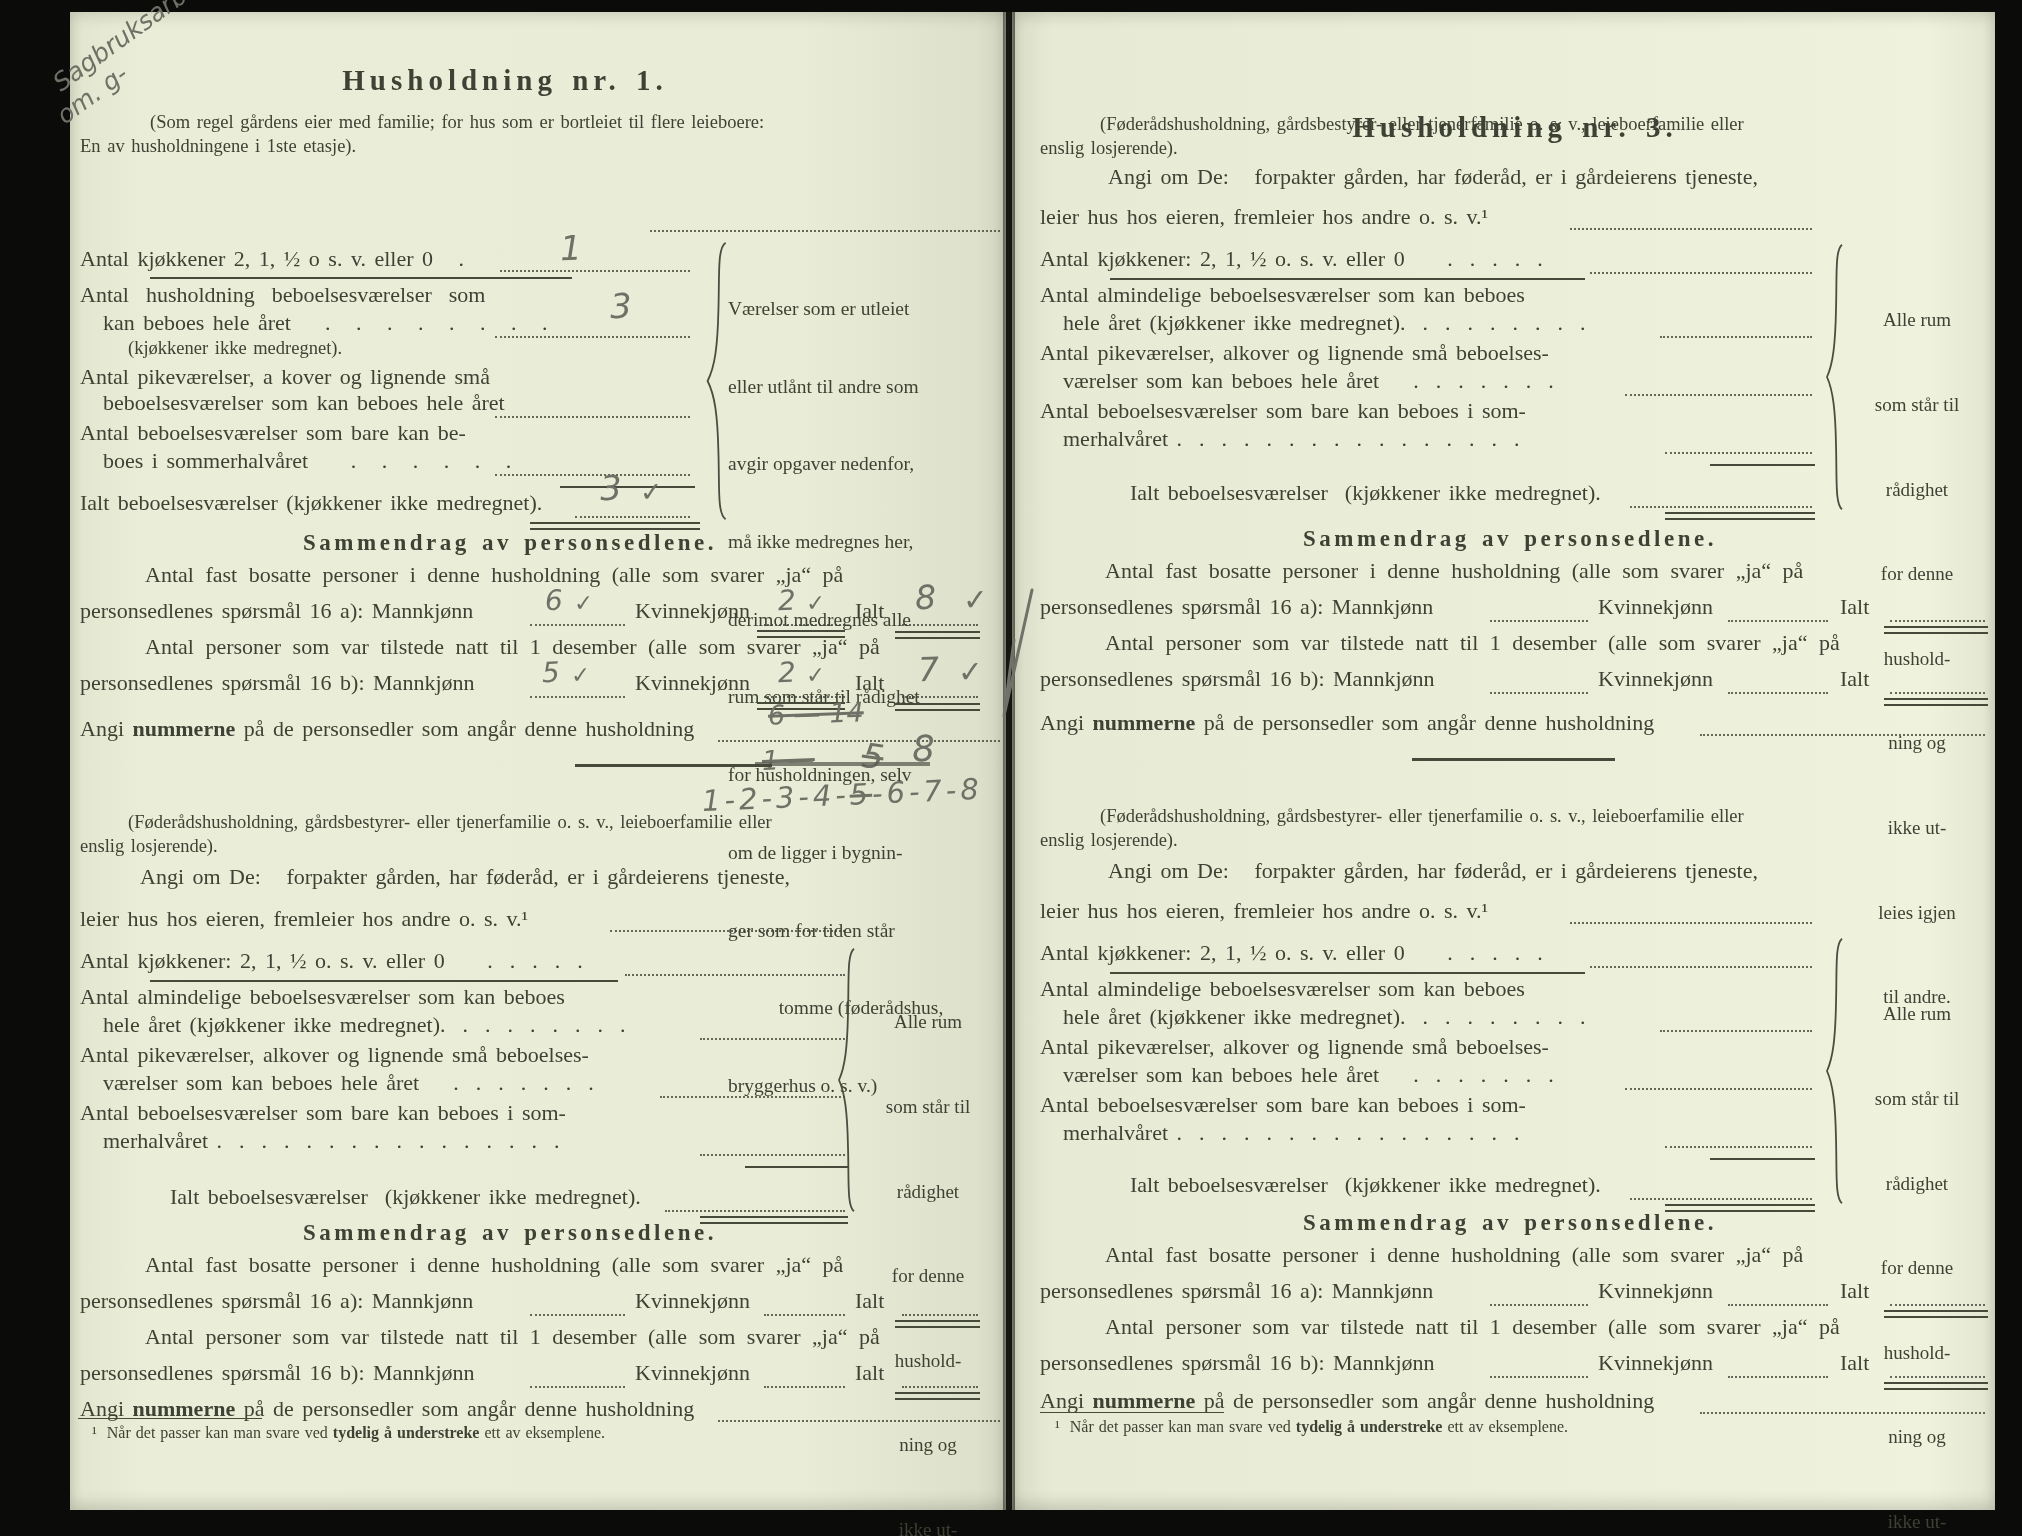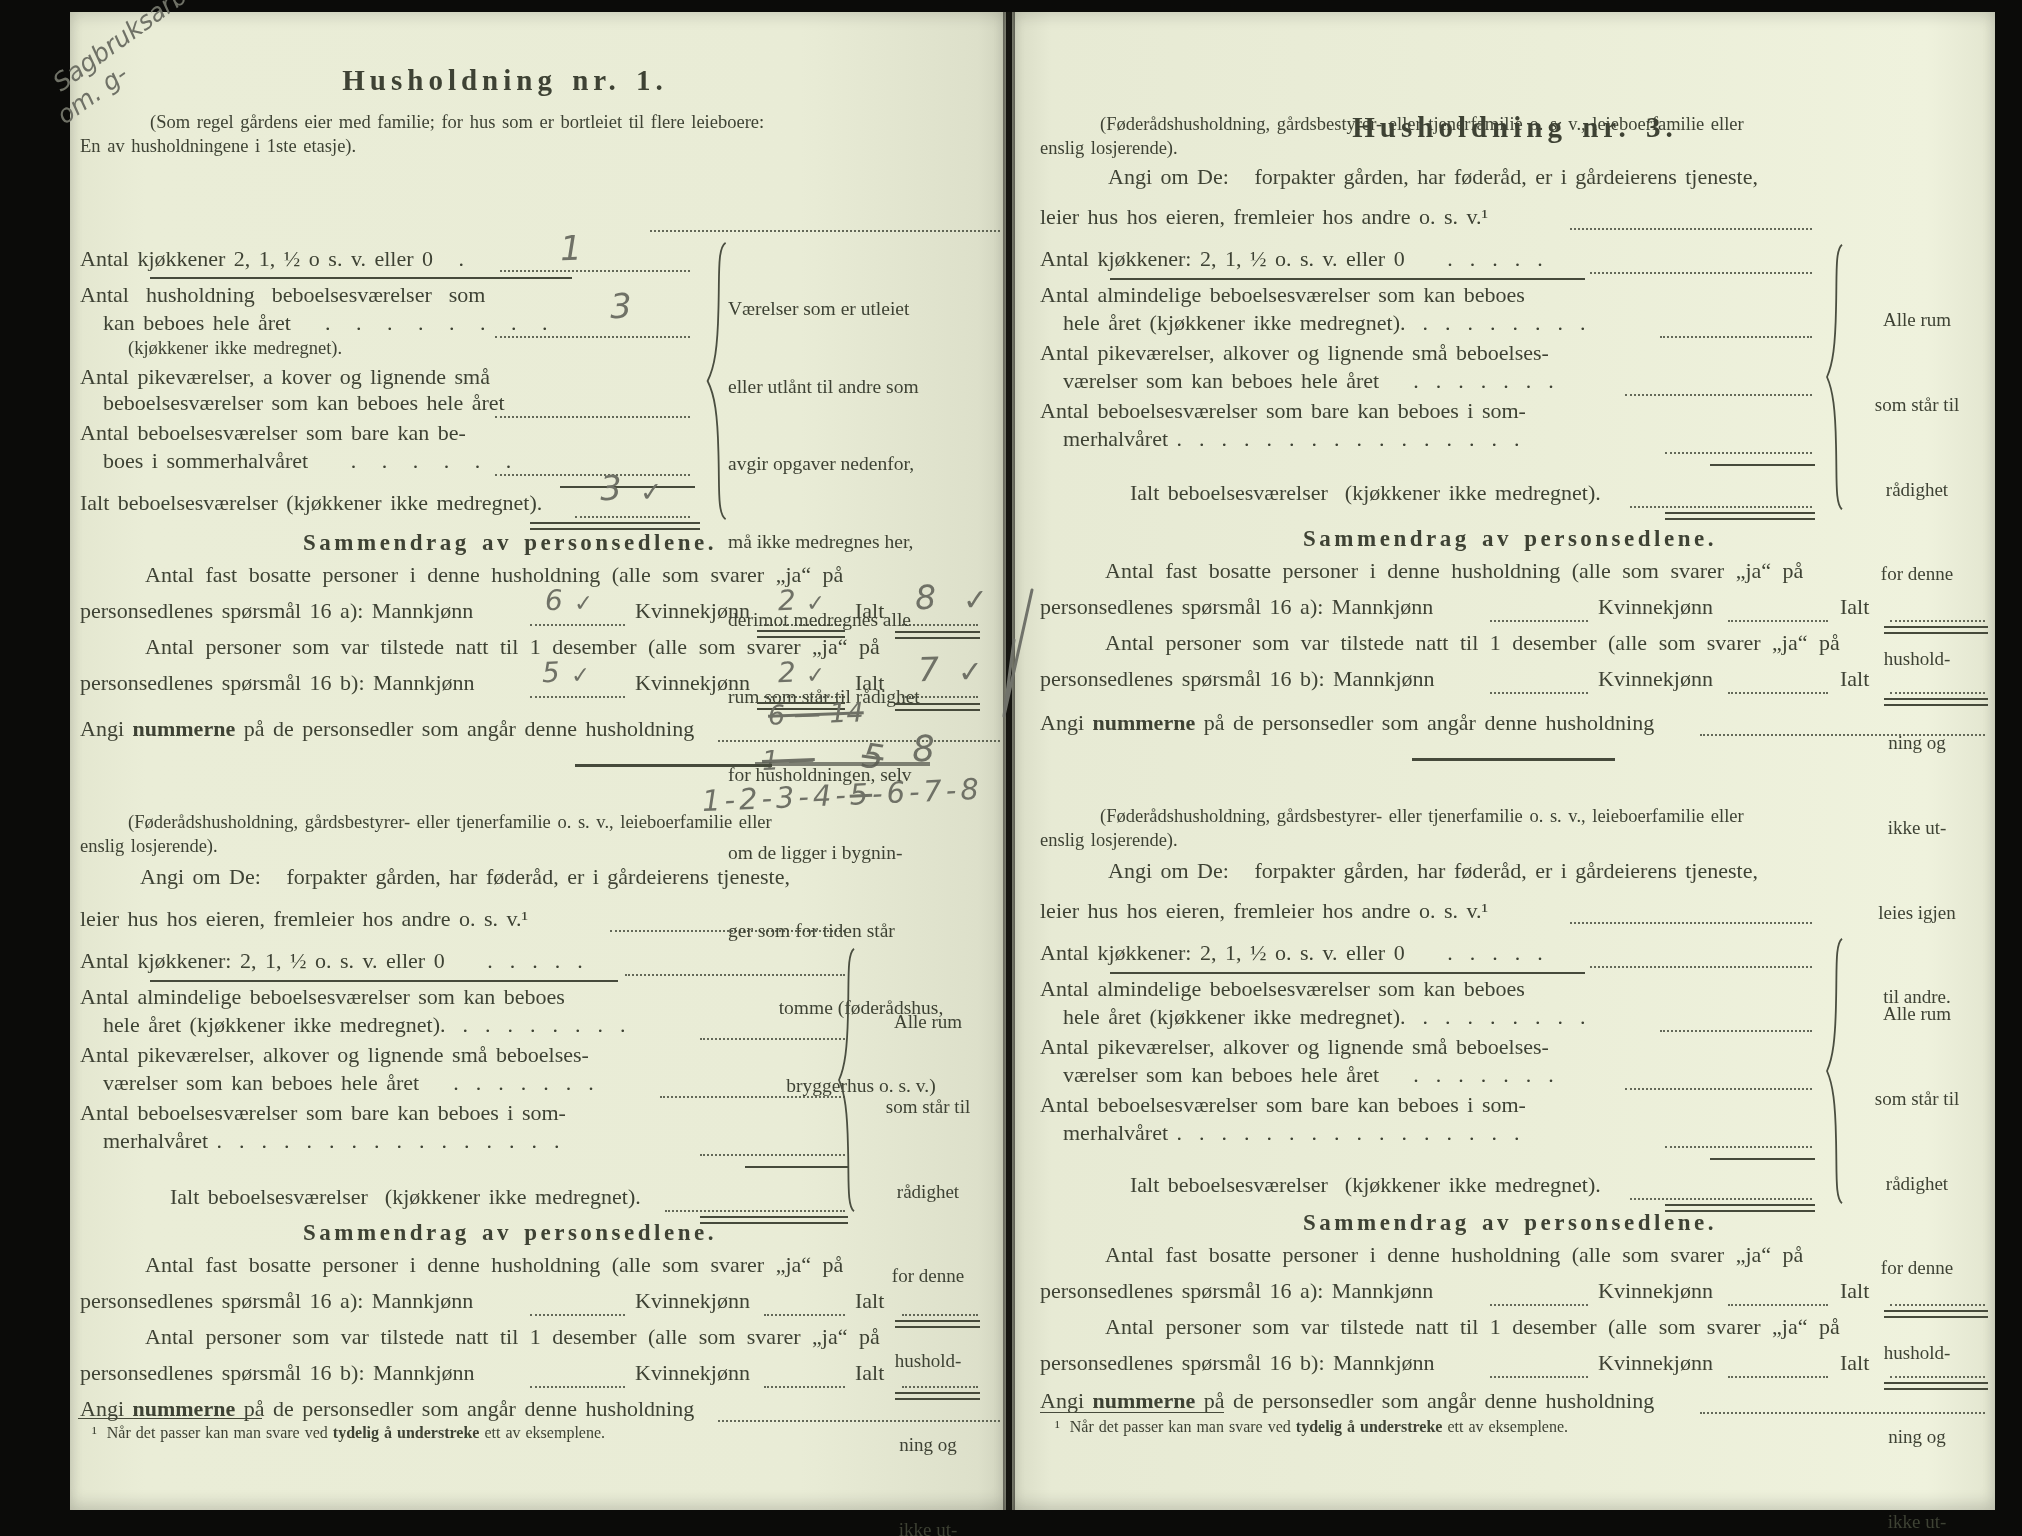--- a/index.html
+++ b/index.html
@@ -83,21 +83,21 @@
     <span style="display:block">Værelser som er utleiet</span>
     <span style="display:block">eller utlånt til andre som</span>
     <span style="display:block">avgir opgaver nedenfor,</span>
     <span style="display:block">må ikke medregnes her,</span>
     <span style="display:block">derimot medregnes alle</span>
     <span style="display:block">rum som står til rådighet</span>
     <span style="display:block">for husholdningen, selv</span>
     <span style="display:block">om de ligger i bygnin-</span>
     <span style="display:block">ger som for tiden står</span>
     <span style="display:block;text-align:center">tomme (føderådshus,</span>
-    <span style="display:block;text-align:center">bryggerhus o. s. v.)</span>
+    <span style="display:block;">bryggerhus o. s. v.)</span>
   </div>
 
   <div class="ln samttl" style="left:170px;top:530px;width:680px;">Sammendrag av personsedlene.</div>
   <div class="ln wide" style="left:145px;top:562px;">Antal fast bosatte personer i denne husholdning (alle som svarer „ja“ på</div>
   <div class="ln" style="left:80px;top:598px;">personsedlenes spørsmål 16 a): Mannkjønn</div>
   <div class="fill" style="left:530px;top:624px;width:95px;"></div>
   <div class="ln" style="left:635px;top:598px;">Kvinnekjønn</div>
   <div class="fill" style="left:764px;top:624px;width:81px;"></div>
   <div class="drule" style="left:757px;top:630px;width:88px;"></div>
   <div class="ln" style="left:855px;top:598px;">Ialt</div>

